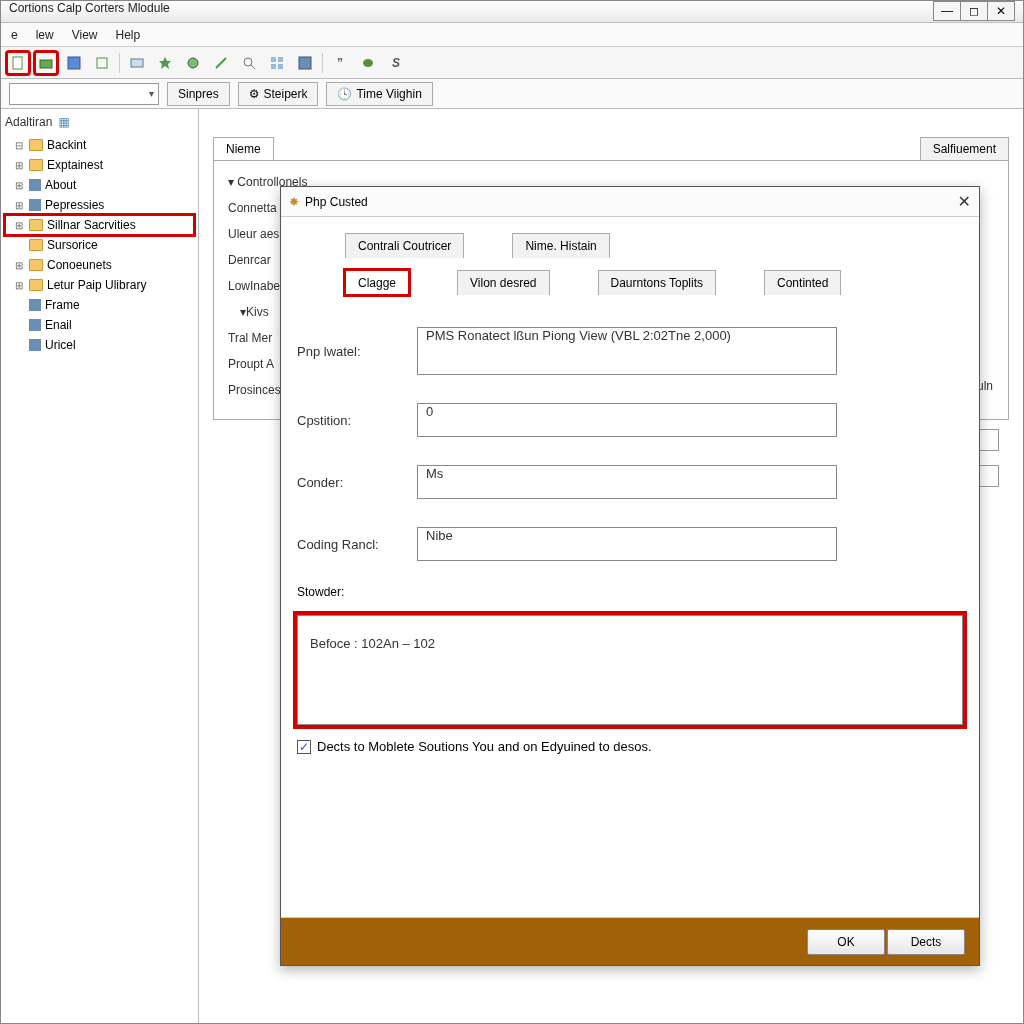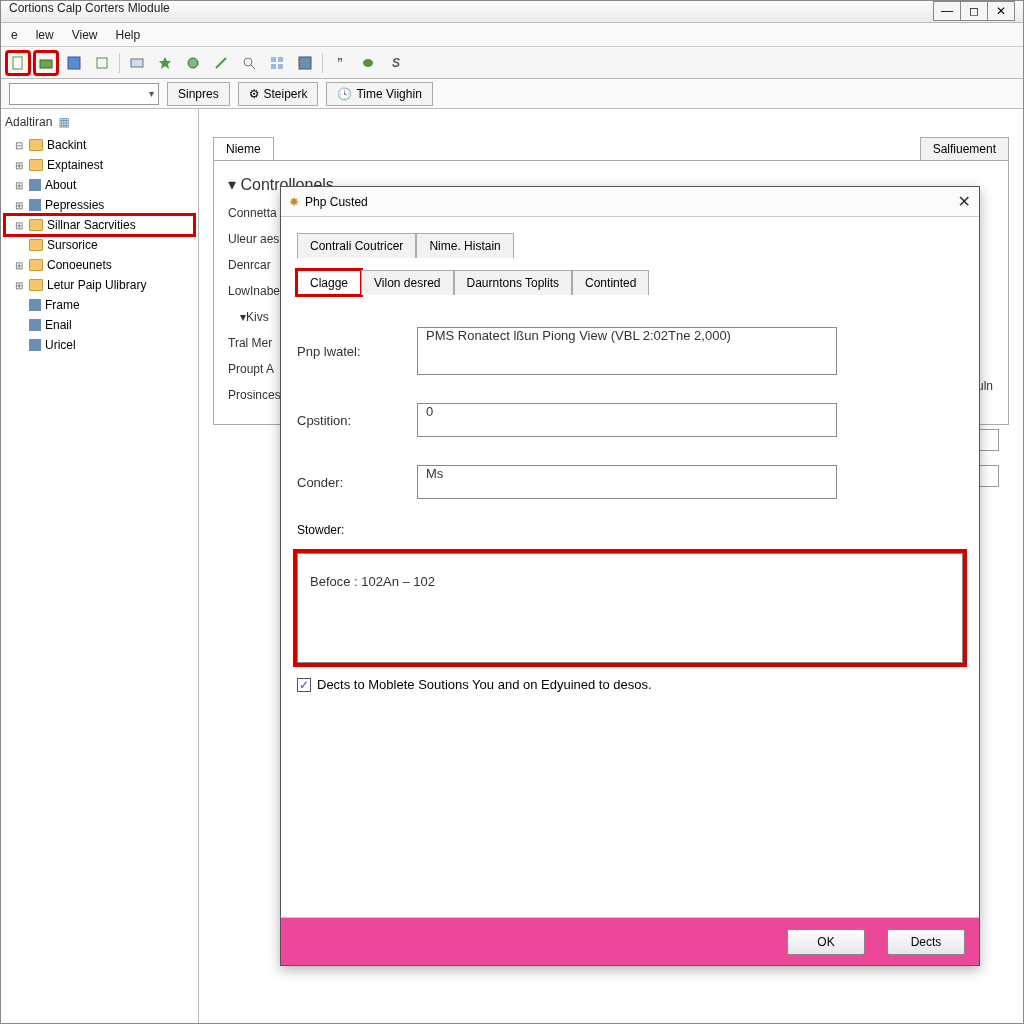--- a/index.html
+++ b/index.html
@@ -78,54 +78,54 @@
 .main { flex:1; background:#fff; position:relative; padding:8px 14px;}
 .tabs { display:flex; gap:16px; margin-top:20px;justify-content:space-between;}
 .tab {
   padding:4px 12px;border:1px solid #aaa;background:#f2f2f2;
   border-bottom:none;font-size:12px;
 }
 .tab.active{background:#fff;}
 .panel{
   border:1px solid #aaa;padding:10px 14px;min-height:120px;background:#fff;
 }
-.panel .section-title{margin:4px 0 10px;font-size:16px;color:#333;}
+.panel .section-title{margin:4px 0 10px;font-size:12px;color:#333;}
 .formrow{display:flex;align-items:center;margin:12px 0;font-size:12px;color:#333;}
 .formrow label{width:90px;}
 .indent{margin-left:12px;}
 
 .dialog {
   position:absolute;left:280px;top:186px;width:700px;height:780px;
   background:#fff;border:1px solid #555;box-shadow:0 4px 12px rgba(0,0,0,.3);
   display:flex;flex-direction:column;
 }
 .dlg-title{
   height:30px;display:flex;align-items:center;justify-content:space-between;
   padding:0 8px;border-bottom:1px solid #ccc;background:#fbfbfb;
 }
 .dlg-title .l{display:flex;align-items:center;gap:6px;}
 .dlg-body{flex:1;padding:10px 16px;display:flex;flex-direction:column;}
 .dlg-tabs1{display:flex;gap:0;margin:6px 0;}
-.dlg-tabs1 .tab, .dlg-tabs2 .tab{padding:5px 12px;}
+.dlg-tabs1 .tab, .dlg-tabs2 .tab{padding:5px 12px;margin-left:48px;}
 .dlg-tabs2{display:flex;gap:0;margin:6px 0 18px;}
 .dlg-field{display:flex;align-items:center;margin:14px 0;}
 .dlg-field label{width:120px;font-size:13px;color:#333;}
 .dlg-input{
   flex:0 0 420px;height:34px;border:1px solid #888;background:#fff;
   padding:0 8px;display:flex;color:#333;font-size:13px;
 }
 .stowder-box{
   border:1px solid #888;height:110px;padding:20px 12px;color:#333;font-size:13px;
   outline:4px solid #d40000;outline-offset:0;
 }
 .check-row{display:flex;align-items:center;gap:6px;margin-top:14px;font-size:13px;}
 .checkbox{width:14px;height:14px;border:1px solid #555;display:flex;align-items:center;justify-content:center;color:#2a62b8;font-size:12px;}
 .dlg-buttons{
   height:48px;border-top:1px solid #ccc;display:flex;justify-content:flex-end;
-  align-items:center;gap:22px;padding:0 14px;background:#ec4899;
+  align-items:center;gap:2px;padding:0 14px;background:#a16207;
 }
 .btn{
   min-width:78px;height:26px;border:1px solid #888;background:linear-gradient(#fefefe,#e7e7e7);
   display:flex;align-items:center;justify-content:center;font-size:12px;border-radius:2px;
 }
 </style>
 </head>
 <body>
 
 <div class="window">
@@ -374,20 +374,26 @@
       <div class="dlg-input">
           <span>0</span>
         </div>
     </div>
     <div class="dlg-field">
       <label>Conder:</label>
       <div class="dlg-input">
           <span>Ms</span>
         </div>
     </div>
+    <div class="dlg-field">
+      <label>Coding Rancl:</label>
+      <div class="dlg-input">
+          <span>Nibe</span>
+        </div>
+    </div>
 
     <div style="margin-top:10px">
       <div style="margin-bottom:16px">Stowder:</div>
       <div class="stowder-box">
         <span>Befoce : 102An – 102</span>
       </div>
     </div>
 
     <div class="check-row">
       <div class="checkbox">✓</div>

